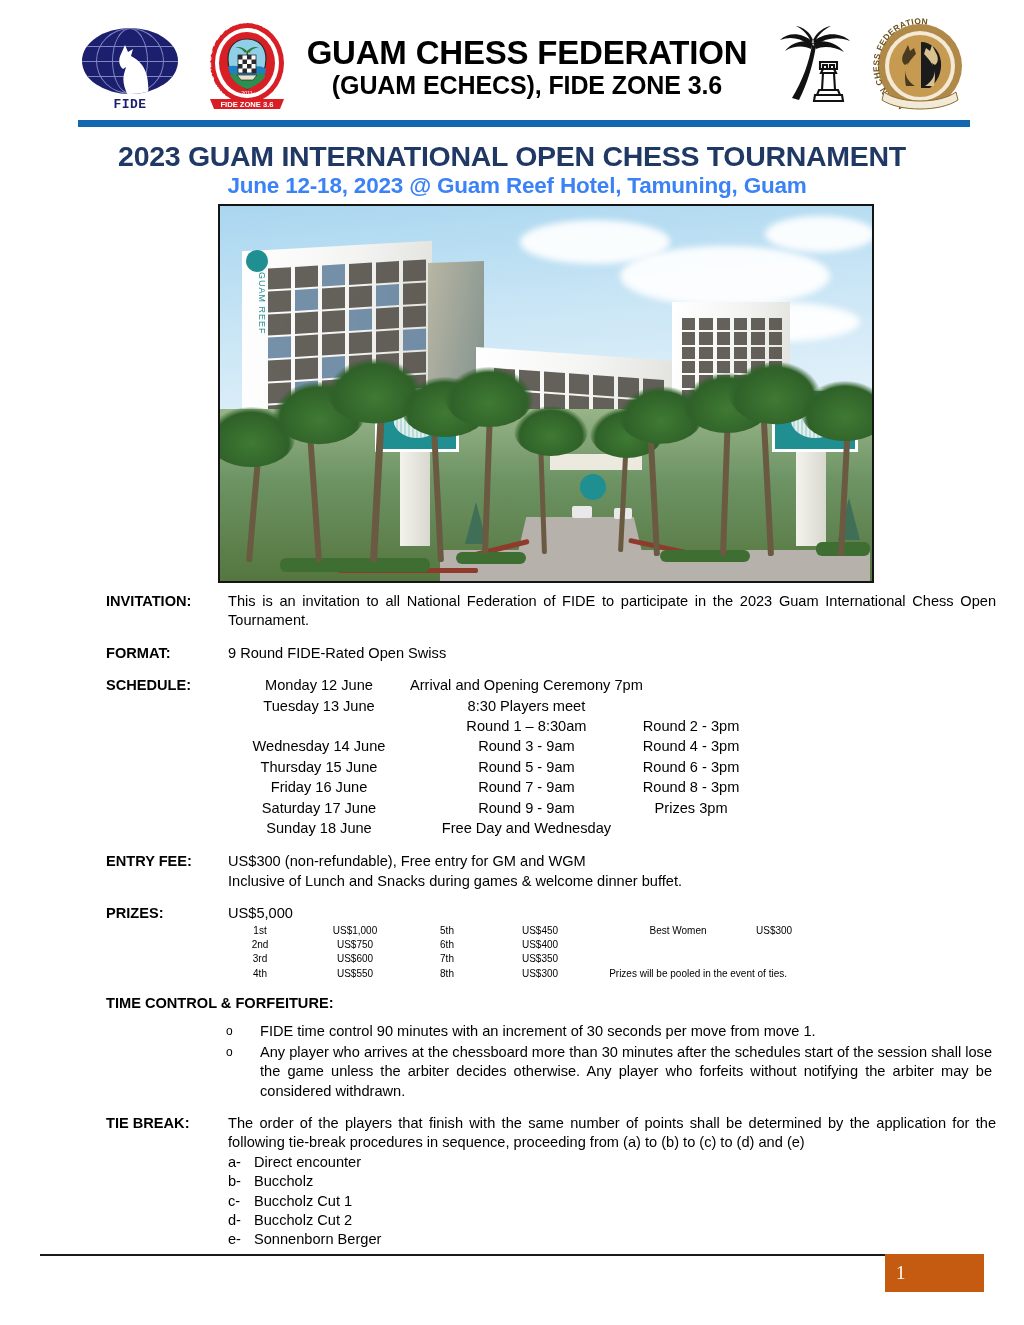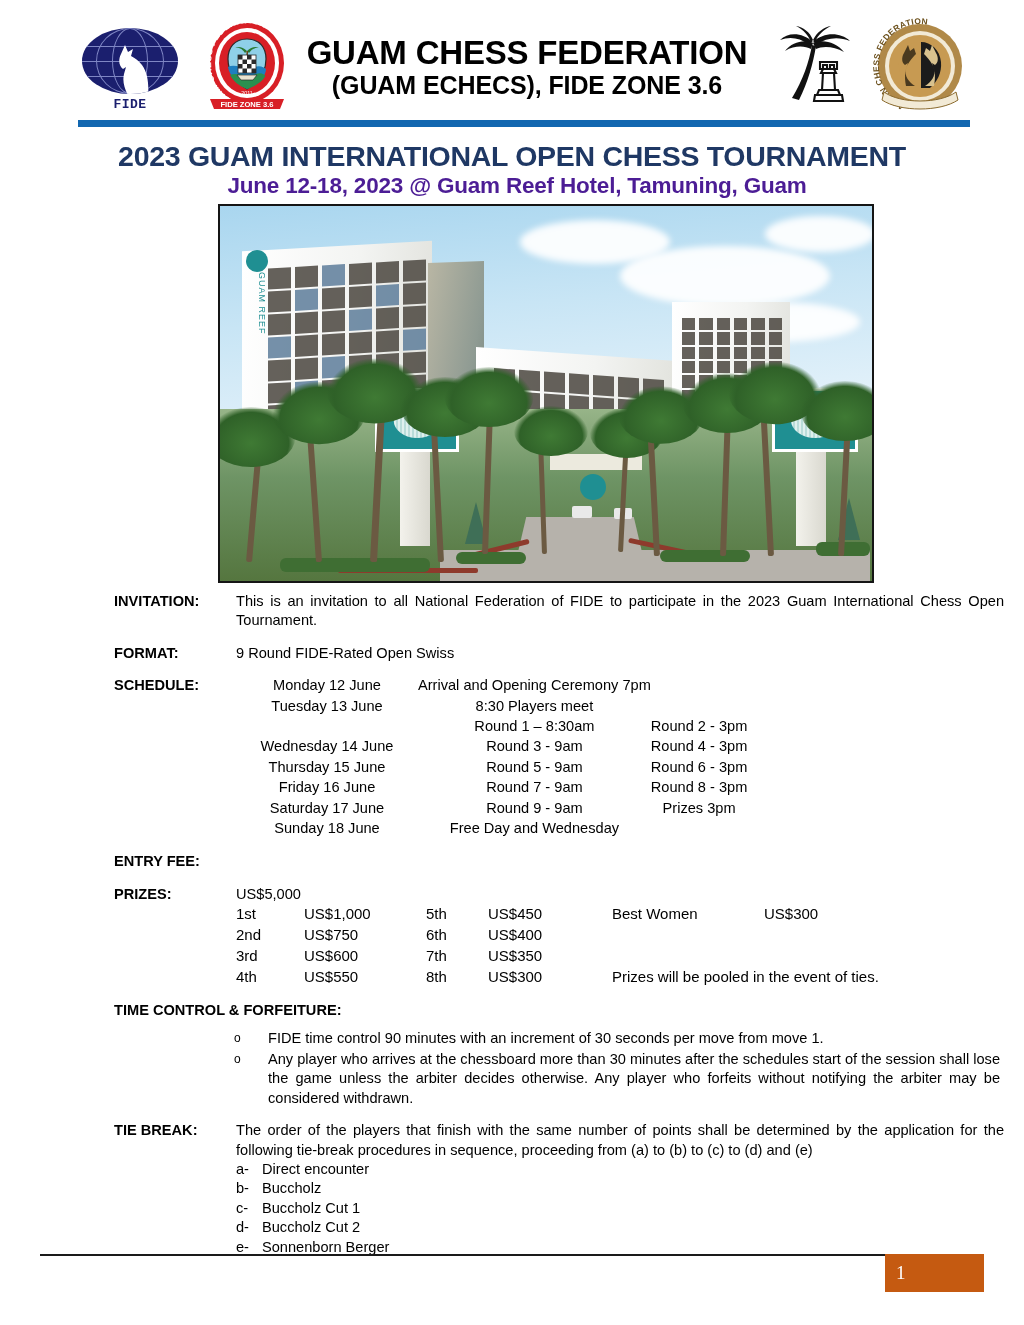--- a/index.html
+++ b/index.html
@@ -145,21 +145,21 @@
   }
   .event-sub {
     position: absolute;
     left: 10px; right: 0;
     top: 173px;
     text-align: center;
     font-family: "Liberation Sans", sans-serif;
     font-weight: bold;
     font-size: 22.5px;
     letter-spacing: -0.2px;
-    color: #4c1d95;
+    color: #3b82f6;
     white-space: nowrap;
   }
 
   
   .photo {
     position: absolute;
     left: 218px;
     top: 204px;
     width: 652px;
     height: 375px;
@@ -258,21 +258,21 @@
     font-size: 9px;
     letter-spacing: 1px;
     line-height: 1;
     writing-mode: vertical-rl;
     font-family: "Liberation Sans", sans-serif;
   }
 
   
   .content {
     position: absolute;
-    left: 114px;
+    left: 106px;
     top: 592px;
     width: 890px;
     font-family: "Liberation Sans", sans-serif;
     font-size: 14.6px;
     line-height: 1.33;
   }
   .row {
     display: flex;
     align-items: flex-start;
     margin-bottom: 13px;
@@ -302,22 +302,23 @@
   }
   .sched td.day { width: 182px; }
   .sched td.am  { width: 182px; }
 
   
   .prz { border-collapse: collapse; }
   .prz td {
     padding: 0 4px 1px 0;
     vertical-align: top;
     white-space: nowrap;
-    font-size: 15px;
+    font-size: 10px;
     line-height: 1.33;
+    text-align: center;
   }
   .prz td.pl { width: 64px; }
   .prz td.pa { width: 118px; }
   .prz td.pl2 { width: 58px; }
   .prz td.pa2 { width: 120px; }
 
   
   .tc-head {
     font-weight: bold;
     font-size: 14.6px;
@@ -808,20 +809,24 @@
                 <td class="am">Free Day and Wednesday</td>
                 <td></td>
               </tr>
           </tbody>
         </table>
       </div>
     </div>
 
     <div class="row">
       <div class="lbl">ENTRY FEE:</div>
+      <div class="val">
+        <p>US$300 (non-refundable), Free entry for GM and WGM</p>
+        <p>Inclusive of Lunch and Snacks during games &amp; welcome dinner buffet.</p>
+      </div>
     </div>
 
     <div class="row">
       <div class="lbl">PRIZES:</div>
       <div class="val">
         <p>US$5,000</p>
         <table class="prz">
           <tbody>
             <tr>
               <td class="pl">1st</td>

